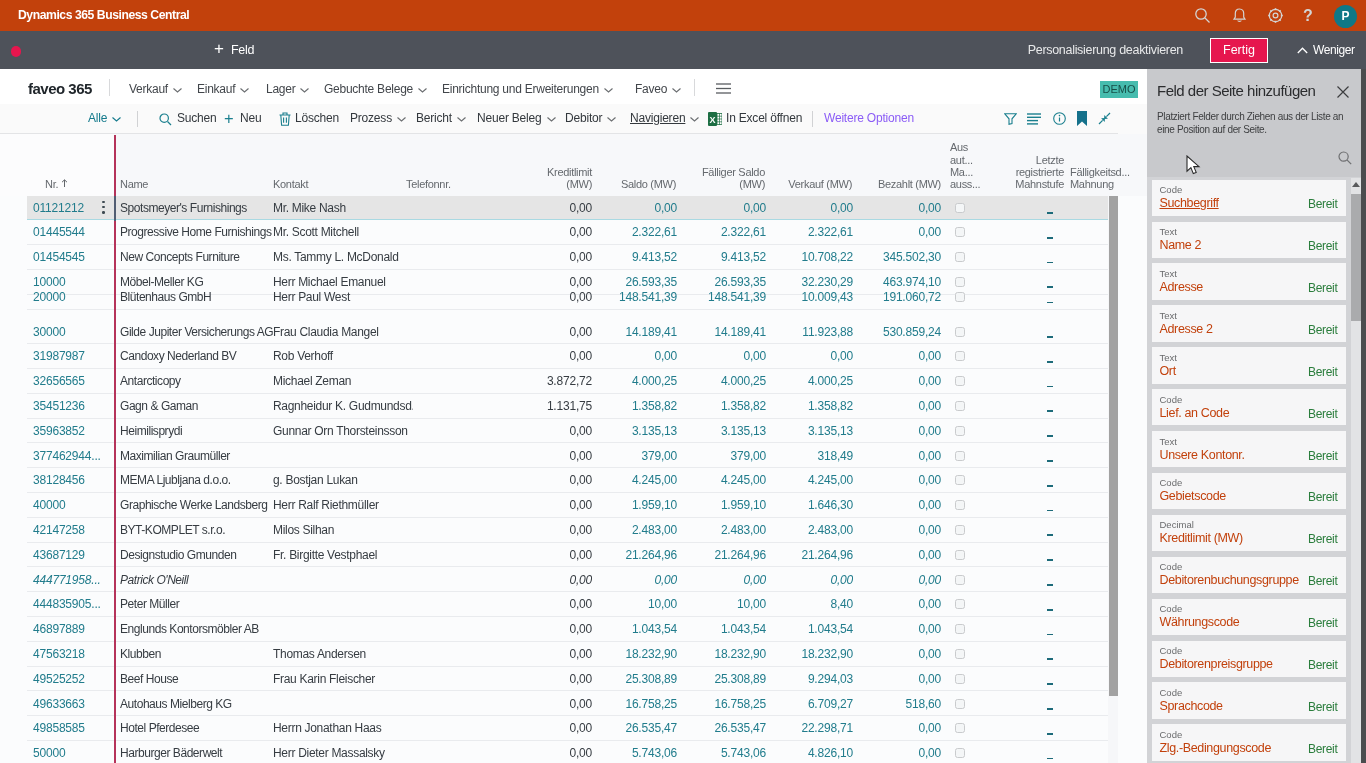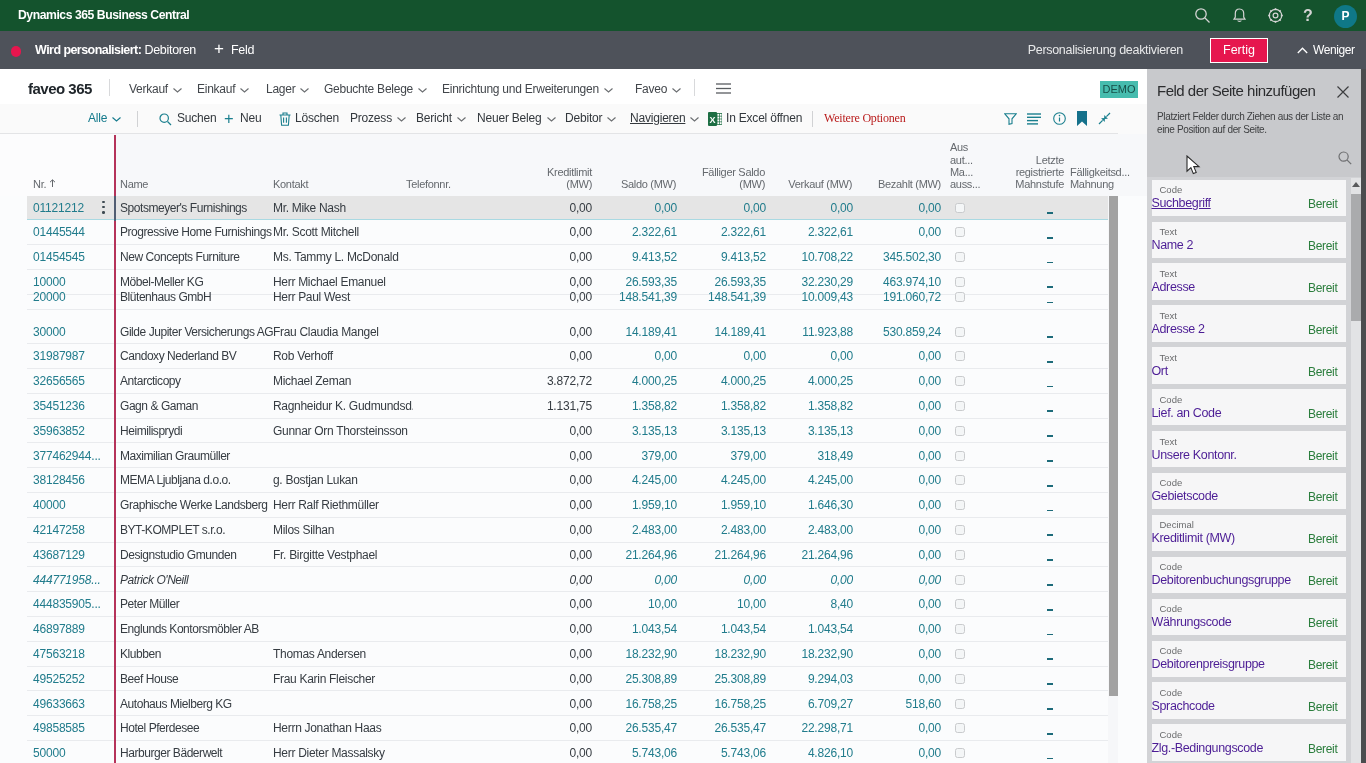--- a/index.html
+++ b/index.html
@@ -1,18 +1,18 @@
 <!DOCTYPE html>
 <html><head><meta charset="utf-8">
 <style>
 * { margin:0; padding:0; box-sizing:border-box; }
 body { font-family:"Liberation Sans", sans-serif; width:1366px; height:763px; overflow:hidden; background:#fff; }
 #app { position:relative; width:1366px; height:763px; overflow:hidden; }
 .abs { position:absolute; }
-#topbar { position:absolute; left:0; top:0; width:1366px; height:31px; background:#14532d; color:#fff; }
+#topbar { position:absolute; left:0; top:0; width:1366px; height:31px; background:#c2410c; color:#fff; }
 #banner { position:absolute; left:0; top:31px; width:1366px; height:38px; background:#4e525a; color:#fff; }
 #nav { position:absolute; left:0; top:69px; width:1147px; height:35px; background:#fff; }
 .navitem { color:#42464b; font-size:12px; letter-spacing:-0.25px; }
 #toolbar { position:absolute; left:0; top:104px; width:1147px; height:30px; background:#fafafa; }
 .ti { position:absolute; top:0; height:29px; line-height:29px; font-size:12px; letter-spacing:-0.2px; color:#33383d; white-space:nowrap; }
 #tablearea { position:absolute; left:0; top:134px; width:1147px; height:629px; background:#f7f8fa; }
 .h { position:absolute; bottom:5px; font-size:11px; line-height:12.3px; letter-spacing:-0.3px; color:#65696e; white-space:nowrap; }
 .row { position:absolute; left:27px; width:1081px; height:24.8px; line-height:24.8px; font-size:12px; letter-spacing:-0.2px; border-bottom:1px solid #e9ebee; white-space:nowrap; }
 .c { position:absolute; top:0; height:24.8px; overflow:hidden; }
 .nr { left:6px; width:92px; color:#217c8c; }
@@ -23,21 +23,21 @@
 .sa { left:570px; width:80px; color:#217c8c; }
 .fs { left:655px; width:84px; color:#217c8c; }
 .vk { left:744px; width:82px; color:#217c8c; }
 .bz { left:831px; width:83px; color:#217c8c; }
 .cb { position:absolute; left:928px; top:7.2px; width:10px; height:10px; border:1px solid #c9cbcd; border-radius:2.5px; background:#f4f6f7; }
 .dash { position:absolute; left:1020px; top:16.6px; width:6px; height:1.8px; background:#1d6b7a; }
 #panel { position:absolute; left:1147px; top:69px; width:214px; height:694px; background:#d2d3d6; }
 #panelhead { position:absolute; left:0; top:0; width:214px; height:108px; background:#c8c9cc; }
 .card { position:absolute; left:4.5px; width:194px; height:36.4px; background:#f6f6f7; }
 .clab { position:absolute; left:8px; top:4.5px; font-size:9.5px; color:#6a6b6d; }
-.cname { position:absolute; left:0; top:16.5px; font-size:12.5px; letter-spacing:-0.35px; color:#4c1d95; white-space:nowrap; }
+.cname { position:absolute; left:8px; top:16.5px; font-size:12.5px; letter-spacing:-0.35px; color:#c2410c; white-space:nowrap; }
 .cready { position:absolute; right:8px; top:17.5px; font-size:12px; letter-spacing:-0.3px; color:#2a7d3c; }
 #darkedge { position:absolute; left:1361px; top:69px; width:5px; height:694px; background:#4b4c4e; }
 .sep { display:inline-block; width:1px; height:16px; background:#d1d2d4; vertical-align:middle; }
 </style></head>
 <body>
 <div id="app">
 
 <div id="topbar">
   <div class="abs" style="left:18px;top:0;height:31px;line-height:31px;font-size:12.2px;letter-spacing:-0.45px;font-weight:700;">Dynamics 365 Business Central</div>
   <svg class="abs" style="left:1194px;top:7px" width="17" height="17" viewBox="0 0 17 17">
@@ -61,21 +61,20 @@
           <path d="M4.34 14.66 L5.75 13.25"></path>
           <path d="M13.25 5.75 L14.66 4.34"></path>
         </g>
       </svg>
   <div class="abs" style="left:1303px;top:0;height:31px;line-height:31px;font-size:16px;font-weight:700;color:#d4d4d4;">?</div>
   <div class="abs" style="left:1334px;top:5px;width:23px;height:23px;border-radius:50%;background:#0f7887;text-align:center;line-height:23px;font-size:12px;font-weight:700;">P</div>
 </div>
 
 <div id="banner">
   <div class="abs" style="left:10.5px;top:15.4px;width:10.5px;height:10.5px;border-radius:50%;background:#e6164e;"></div>
-  <div class="abs" style="left:35px;top:0;height:38px;line-height:38px;font-size:12.5px;"><b style="letter-spacing:-0.55px;">Wird personalisiert:</b><span style="letter-spacing:-0.3px;">&nbsp;Debitoren</span></div>
   <div class="abs" style="left:214px;top:0;height:38px;line-height:36px;font-size:17px;font-weight:300;">+</div>
   <div class="abs" style="left:231px;top:0;height:38px;line-height:38px;font-size:12.5px;letter-spacing:-0.3px;">Feld</div>
   <div class="abs" style="right:183px;top:0;height:38px;line-height:38px;font-size:12.5px;letter-spacing:-0.3px;color:#e8e9ea;">Personalisierung deaktivieren</div>
   <div class="abs" style="left:1210px;top:6.5px;width:58px;height:25px;background:#e6164e;border:1px solid #fff;text-align:center;line-height:23px;font-size:12.5px;">Fertig</div>
   <svg class="abs" style="left:1297px;top:16px" width="11" height="7" viewBox="0 0 11 7">
         <path d="M0.8 6 L5.5 1.2 L10.2 6" stroke="#fff" stroke-width="1.3" fill="none"></path>
       </svg>
   <div class="abs" style="left:1313px;top:0;height:38px;line-height:38px;font-size:12px;letter-spacing:-0.4px;">Weniger</div>
 </div>
 
@@ -144,21 +143,21 @@
           <path d="M0.5 0.5 L4.5 4 L8.5 0.5" stroke="#6a6d70" stroke-width="1.1" fill="none"></path>
         </svg></div>
   <svg class="abs" style="left:708px;top:8px" width="14" height="14" viewBox="0 0 14 14">
         <rect x="0" y="0" width="9" height="14" rx="1" fill="#1d6e43"></rect>
         <rect x="9" y="1.5" width="5" height="11" fill="#fff" stroke="#1d6e43" stroke-width="0.8"></rect>
         <path d="M9 4.2 L14 4.2 M9 7 L14 7 M9 9.8 L14 9.8 M11.5 1.5 L11.5 13" stroke="#1d6e43" stroke-width="0.7"></path>
         <text x="4.5" y="10.5" font-size="9" font-weight="bold" fill="#fff" text-anchor="middle" font-family="Liberation Sans">X</text>
       </svg>
   <div class="ti" style="left:726px;">In Excel öffnen</div>
   <div class="ti" style="left:812px;"><span class="sep"></span></div>
-  <div class="ti" style="left:824px;color:#b91c1c;font-family:Liberation Serif, serif;">Weitere Optionen</div>
+  <div class="ti" style="left:824px;color:#8b5cf6;">Weitere Optionen</div>
   <svg class="abs" style="left:1004px;top:9px" width="13" height="12" viewBox="0 0 13 12">
         <path d="M0.8 0.8 L12.2 0.8 L8 5.8 L8 10.5 L5 11.2 L5 5.8 Z" stroke="#1a7f8e" stroke-width="1.1" fill="none"></path>
       </svg>
   <svg class="abs" style="left:1027px;top:9px" width="14" height="12" viewBox="0 0 14 12">
         <g stroke="#1a7f8e" stroke-width="1.4">
           <path d="M0 1 L14 1"></path>
           <path d="M0 4.3 L14 4.3"></path>
           <path d="M0 7.6 L11 7.6"></path>
           <path d="M0 10.9 L11 10.9"></path>
         </g>
@@ -178,21 +177,21 @@
         </g>
         <polygon points="6.1,6.9 9.9,6.7 6.3,3.1" fill="#1a7f8e"></polygon>
         <polygon points="6.9,6.1 6.7,9.9 3.1,6.3" fill="#1a7f8e"></polygon>
       </svg>
 </div>
 
 <div style="position:absolute;left:0;top:133px;width:1118px;height:1px;background:#e3e4e6;"></div>
 <div id="tablearea">
   <div style="position:absolute;left:0;top:0;width:114px;height:61.5px;background:#fcfcfd;"></div>
   <div id="hdrband" style="position:absolute;left:0;top:0;width:1147px;height:61.5px;">
-<div class="h" style="left:33px">Nr. <svg width="7" height="9" viewBox="0 0 7 9" style="vertical-align:0px">
+<div class="h" style="left:45px">Nr. <svg width="7" height="9" viewBox="0 0 7 9" style="vertical-align:0px">
             <path d="M3.5 8 L3.5 1 M1 3.2 L3.5 0.8 L6 3.2" stroke="#63676b" stroke-width="1" fill="none"></path>
           </svg></div>
 <div class="h" style="left:120px">Name</div>
 <div class="h" style="left:273px">Kontakt</div>
 <div class="h" style="left:406px">Telefonnr.</div>
 <div class="h" style="right:555px;text-align:right">Kreditlimit<br>(MW)</div>
 <div class="h" style="right:471px;text-align:right">Saldo (MW)</div>
 <div class="h" style="right:382px;text-align:right">Fälliger Saldo<br>(MW)</div>
 <div class="h" style="right:295px;text-align:right">Verkauf (MW)</div>
 <div class="h" style="right:206px;text-align:right">Bezahlt (MW)</div>

